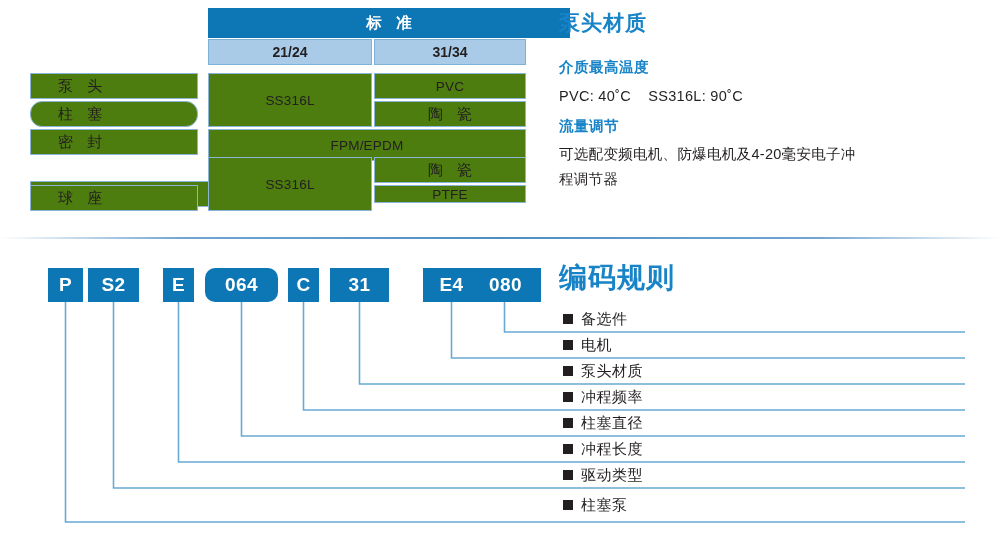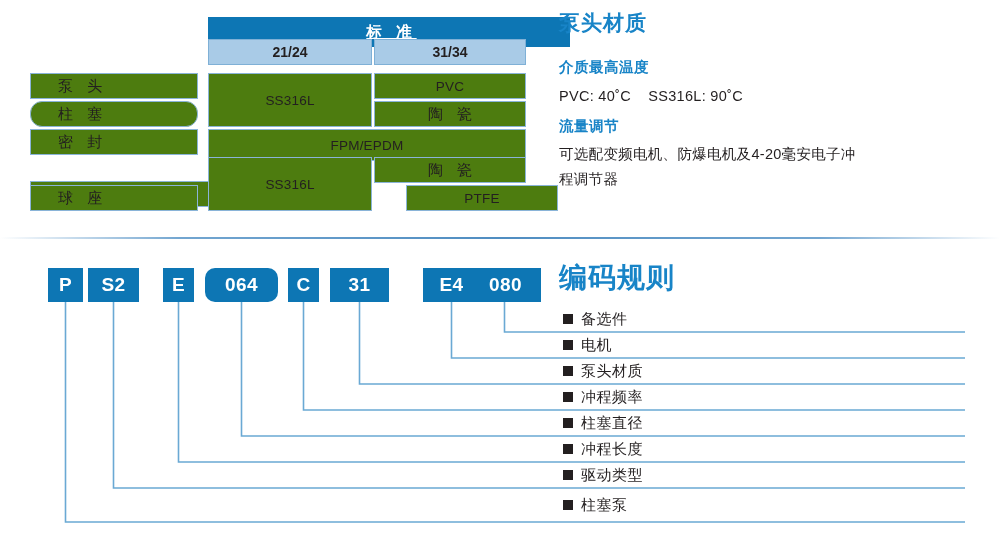--- a/index.html
+++ b/index.html
@@ -163,41 +163,41 @@
     background: #231f20;
     margin-right: 8px;
     flex: 0 0 auto;
   }
 </style>
 </head>
 <body>
 
 <div id="spec-table">
 
-  <div class="hdr-main" style="left:178px; top:9px; width:362px; height:30px;text-decoration:underline;">标 准</div>
+  <div class="hdr-main" style="left:178px; top:0; width:362px; height:30px;">标 准</div>
 
   <div class="hdr-sub" style="left:178px; top:31px; width:164px; height:26px;">21/24</div>
   <div class="hdr-sub" style="left:344px; top:31px; width:152px; height:26px;">31/34</div>
 
   <div class="cell cn rowlabel" style="left:0px; top:65px; width:168px; height:26px;">泵 头</div>
   <div class="cell cn rowlabel" style="left:0px; top:93px; width:168px; height:26px;border-radius:12px;">柱 塞</div>
   <div class="cell cn rowlabel" style="left:0px; top:121px; width:168px; height:26px;">密 封</div>
   <div class="cell cn rowlabel" style="left:0px; top:149px; width:197px; height:26px;margin-top:24px;">阀 球</div>
   <div class="cell cn rowlabel" style="left:0px; top:177px; width:168px; height:26px;">球 座</div>
 
   <div class="cell" style="left:178px; top:65px; width:164px; height:54px;">SS316L</div>
 
   <div class="cell" style="left:344px; top:65px; width:152px; height:26px;">PVC</div>
   <div class="cell cn" style="left:344px; top:93px; width:152px; height:26px;">陶 瓷</div>
 
   <div class="cell" style="left:178px; top:121px; width:318px; height:32px;">FPM/EPDM</div>
 
   <div class="cell" style="left:178px; top:149px; width:164px; height:54px;">SS316L</div>
   <div class="cell cn" style="left:344px; top:149px; width:152px; height:26px;">陶 瓷</div>
-  <div class="cell" style="left:344px; top:177px; width:152px; height:26px;margin-left:32px;">PTFE</div>
+  <div class="cell" style="left:344px; top:177px; width:152px; height:18px;">PTFE</div>
 </div>
 
 <div id="pumphead-panel">
   <div id="ph-title" class="h-blue">泵头材质</div>
 
   <div class="sub-blue" style="margin-top:22px;">介质最高温度</div>
 
   <div class="body-txt" style="margin-top:7px; white-space:pre;">PVC: 40˚C    SS316L: 90˚C</div>
 
   <div class="sub-blue" style="margin-top:8px;">流量调节</div>

